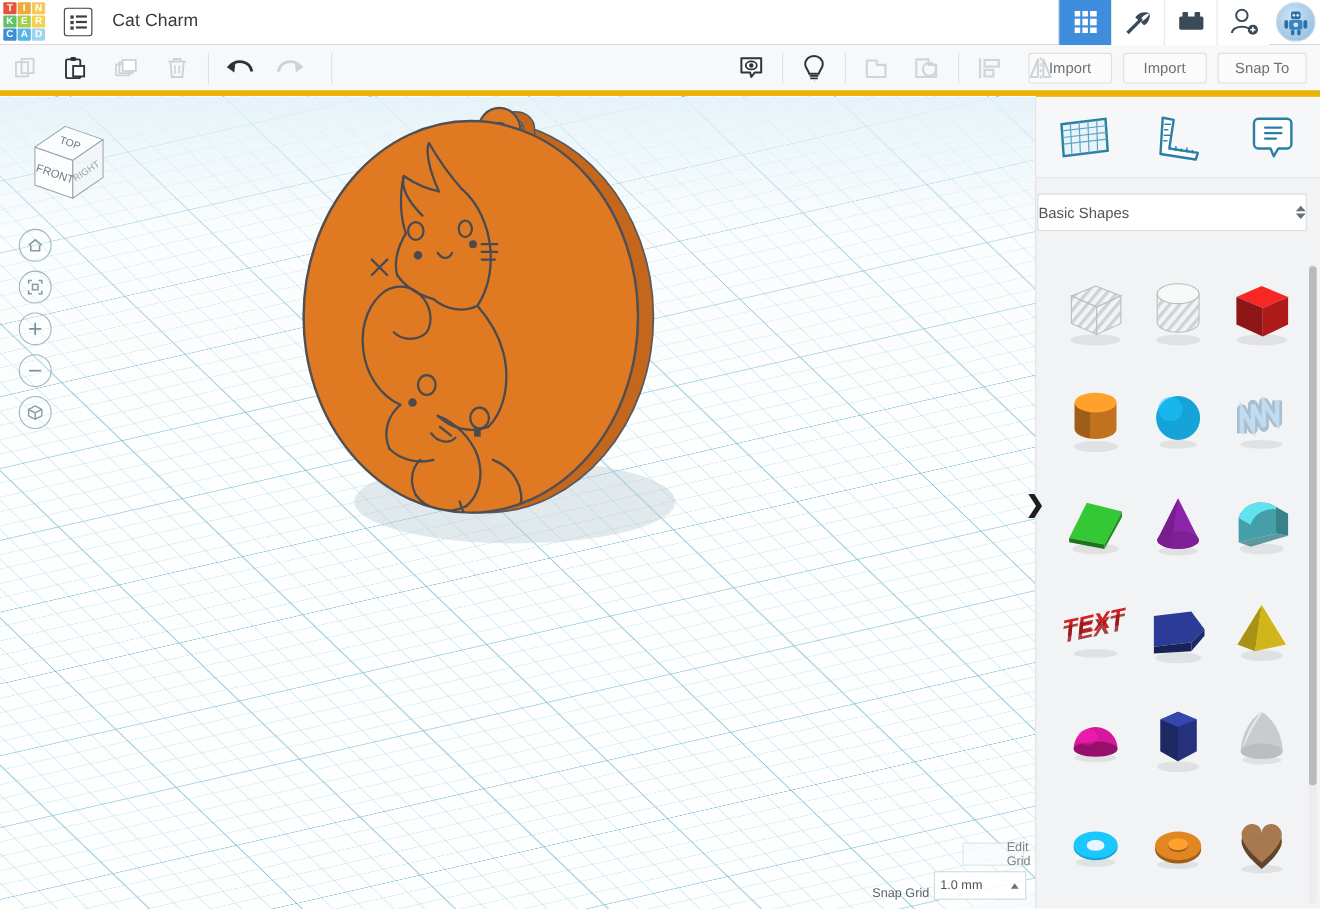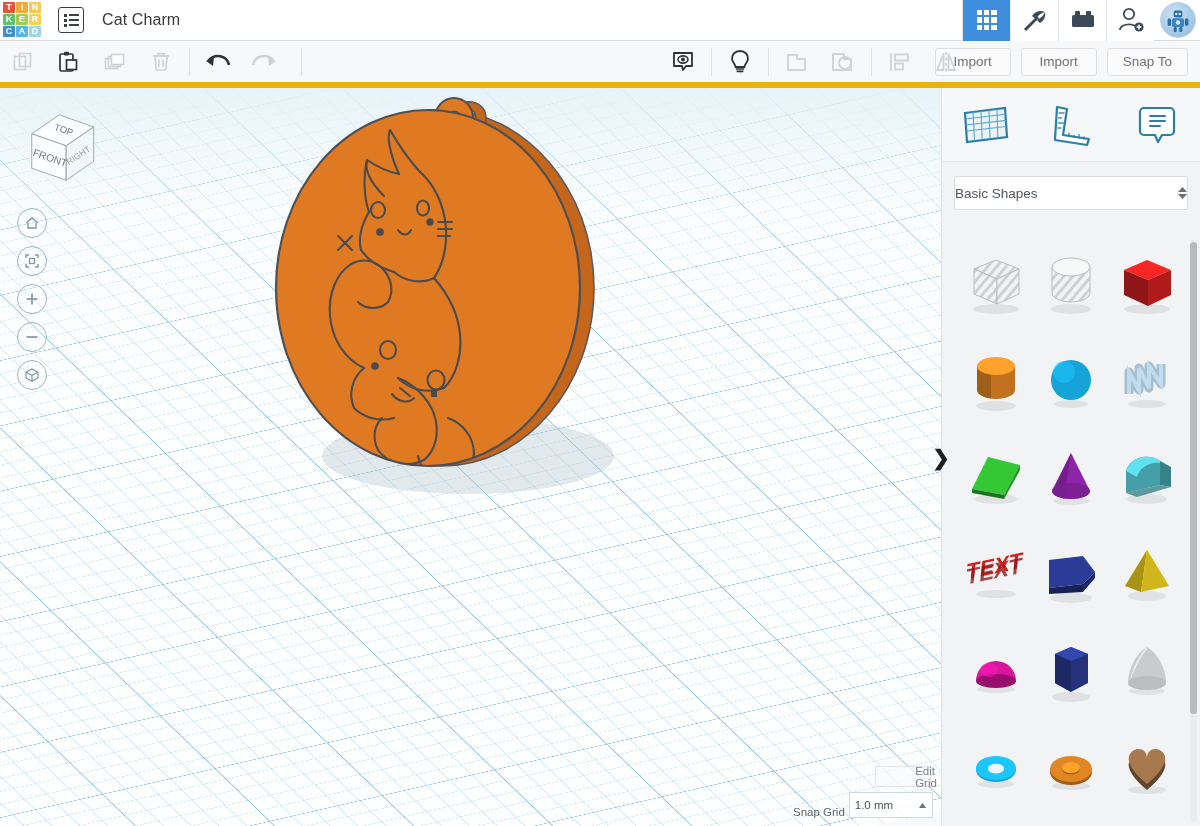--- a/index.html
+++ b/index.html
@@ -136,21 +136,21 @@
   .panel{
     position:absolute; left:941px; top:88px; width:259px; height:738px;
     background:#f2f3f5; border-left:1px solid #dfe1e3;
   }
   .panel-icons{
     height:74px; display:flex; align-items:center;
     border-bottom:1px solid #e3e5e7; background:#f6f7f8;
   }
   .pi{ flex:1; display:flex;align-items:center;justify-content:center; cursor:pointer;}
   .dropdown{
-    margin:14px 12px 0 12px; height:34px; background:#ffffff;
+    margin:14px 12px 0 1px; height:34px; background:#ffffff;
     border:1px solid #dadcde; border-radius:2px;
     display:flex; align-items:center; padding:0 0;
     font-size:13.5px; color:#50555a; cursor:pointer;
   }
   .dropdown .caret{ margin-left:auto; display:flex;flex-direction:column; gap:2px; color:#6b7075;}
   .shapes{
     position:absolute; left:0; top:140px; width:259px; height:598px;
     overflow:hidden;
   }
   .shape-grid{

